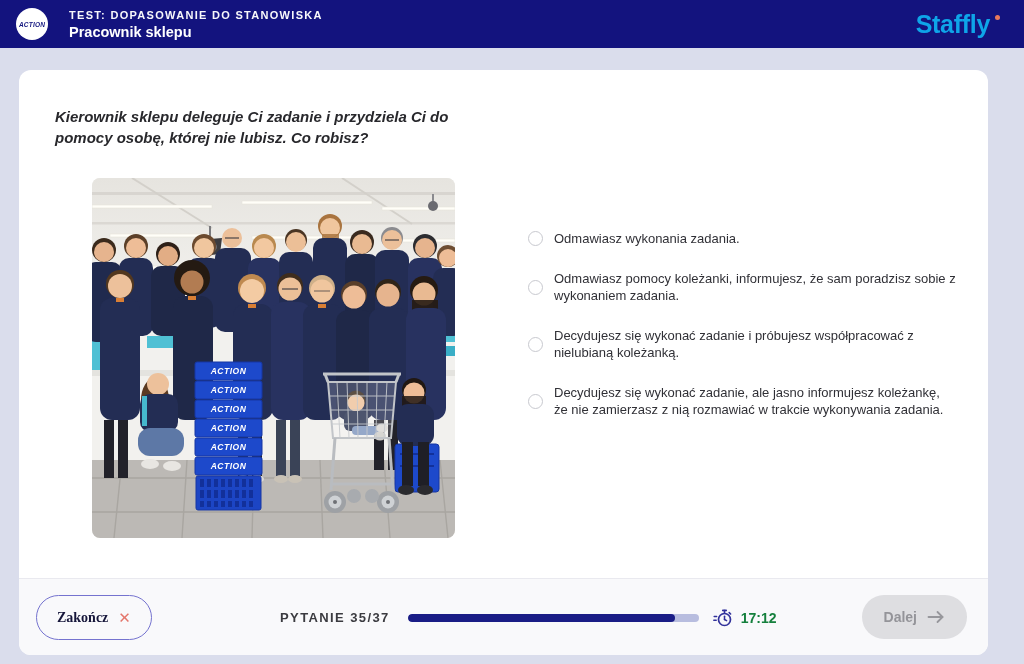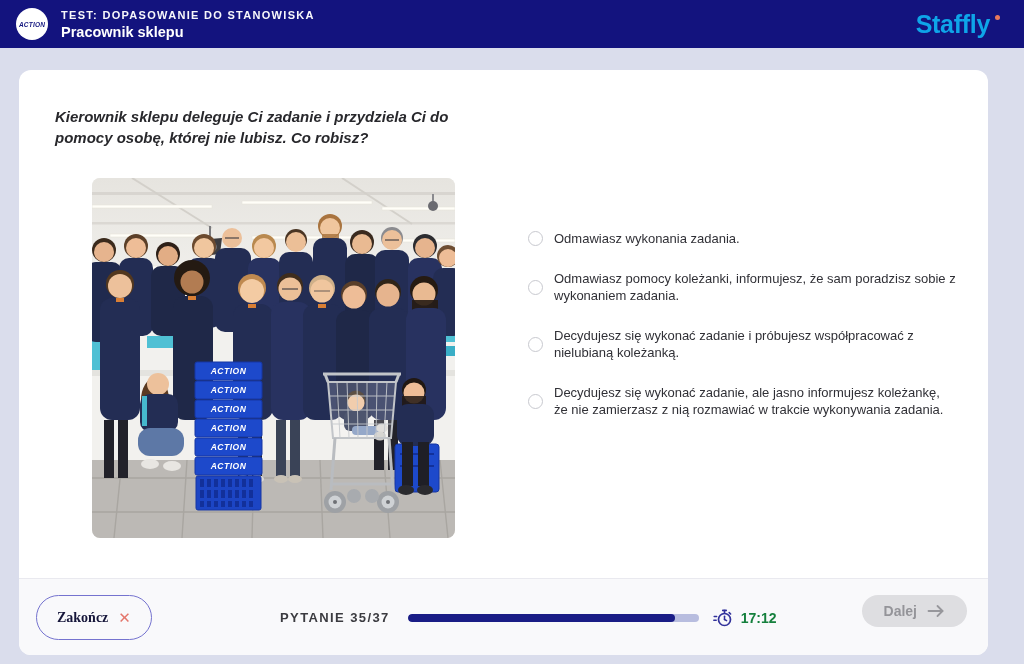--- a/index.html
+++ b/index.html
@@ -9,20 +9,21 @@
     background:#DADDEC;
     overflow:hidden;
     position:relative;
   }
 
   
   .topbar {
     height:48px; background:#13137E;
     display:flex; align-items:center;
     padding:0 26px 0 16px;
+    gap:8px;
   }
   .logo-badge {
     width:32px; height:32px; border-radius:50%;
     background:#fff; display:flex; align-items:center; justify-content:center;
     flex-shrink:0;
   }
   .logo-badge span {
     font-size:6.5px; font-weight:800; font-style:italic;
     color:#141780; letter-spacing:.2px;
   }
@@ -102,21 +103,21 @@
   .progress-track {
     width:291px; height:8px; border-radius:4px; background:#B8BDDF;
     overflow:hidden;
   }
   .progress-fill { height:100%; border-radius:4px; background:#1A1D86; }
   .timer { display:flex; align-items:center; gap:8px; margin-left:-4px; }
   .timer-text { font-size:14px; font-weight:600; color:#15803d; }
 
   .btn-next {
     position:absolute; right:21px; top:16px;
-    height:32px; padding:0 22px;
+    height:44px; padding:0 22px;
     border:none; border-radius:24px; background:#DEDEE1;
     font-family:"Liberation Sans",sans-serif;
     font-size:14px; font-weight:600; color:#949499;
     display:flex; align-items:center; gap:10px; cursor:default;
   }
 </style>
 </head>
 <body>
 
 <header class="topbar">

